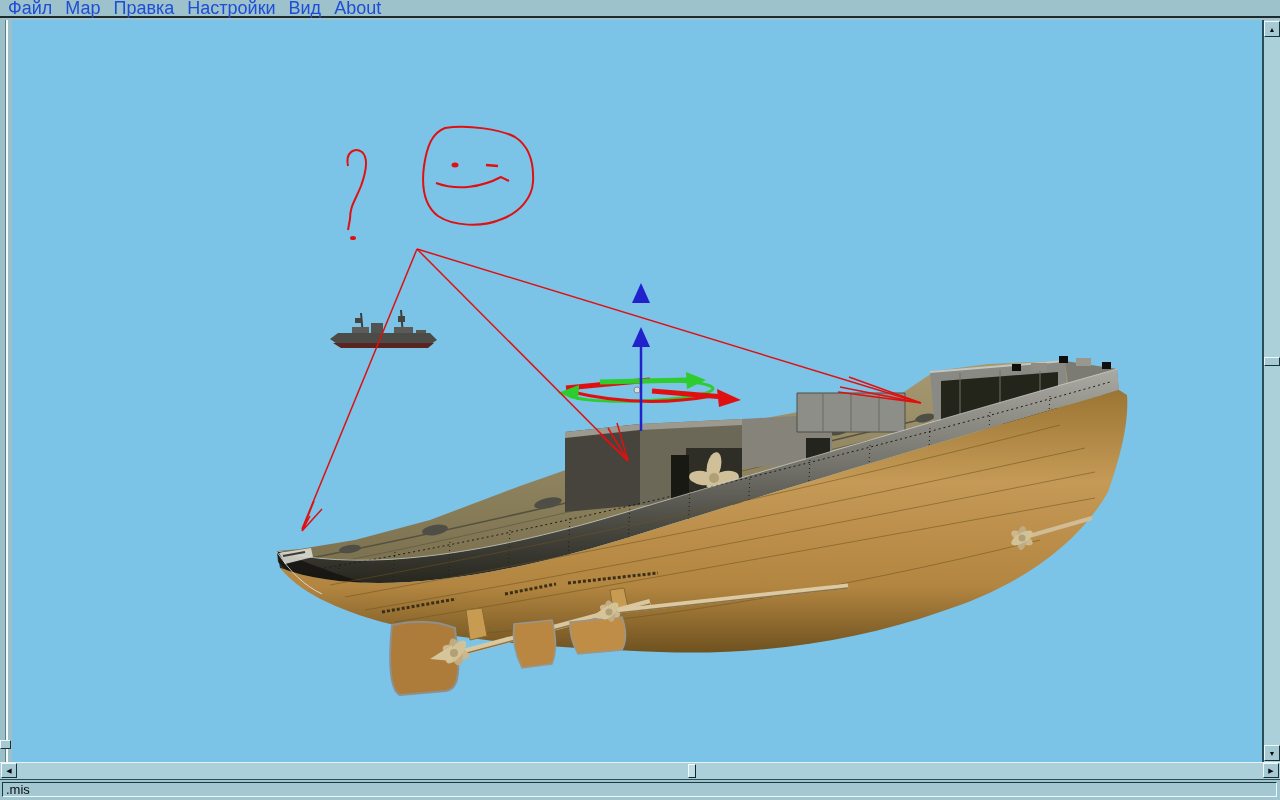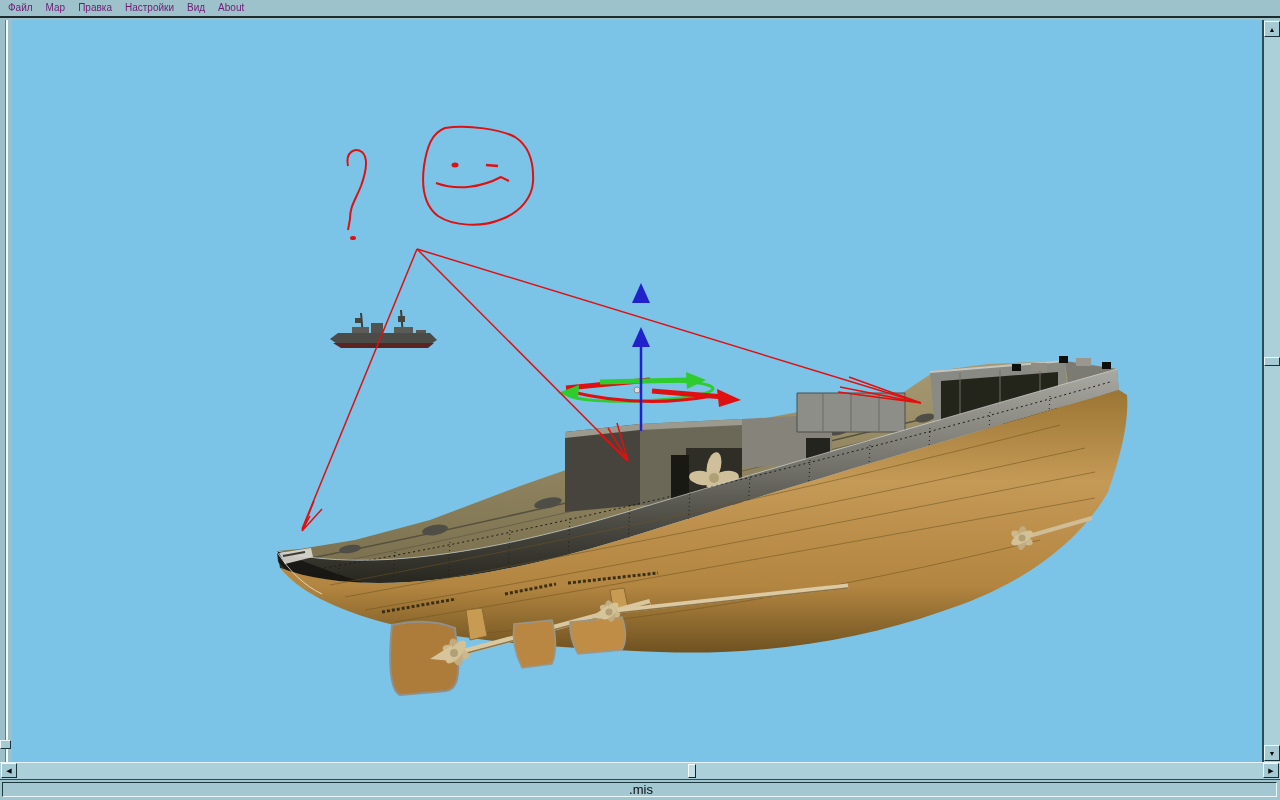--- a/index.html
+++ b/index.html
@@ -2,21 +2,21 @@
 <html><head>
 <meta charset="utf-8">
 <style>
   html,body{margin:0;padding:0;background:#9dc2cb;width:1280px;height:800px;overflow:hidden;
     font-family:"Liberation Sans",sans-serif;-webkit-font-smoothing:none;}
   .window{position:relative;width:1280px;height:800px;}
 
   
   .menubar{position:absolute;left:0;top:0;width:1280px;height:18px;background:#9dc2cb;
     border-bottom:2px solid #1d2b2f;box-sizing:border-box;display:flex;align-items:center;}
-  .menubar .mitem{font-size:10px;color:#701a75;padding:0 4px;margin-right:5px;line-height:16px;cursor:default;}
+  .menubar .mitem{font-size:18px;color:#1d4ed8;padding:0 4px;margin-right:5px;line-height:16px;cursor:default;}
   .menubar .mitem:first-child{margin-left:4px;}
 
   
   .mainrow{position:absolute;left:0;top:20px;width:1280px;height:742px;}
 
   
   .lslider{position:absolute;left:0;top:0;width:12px;height:742px;background:#9cc0c9;}
   .lslider .groove{position:absolute;left:5px;top:0;width:2px;height:742px;background:#f2fafc;border-left:1px solid #5d7e86;}
   .lslider .lthumb{position:absolute;left:0;top:720px;width:11px;height:9px;background:#a5cad4;
     border:1px solid;border-color:#eef8fb #17333a #17333a #eef8fb;box-sizing:border-box;}
@@ -38,21 +38,21 @@
 
   
   .hscroll{position:absolute;left:0;top:762px;width:1280px;height:18px;background:#abd0da;
     border-top:1px solid #e6f4f8;border-bottom:1px solid #2b4d55;box-sizing:border-box;}
   .hscroll .left{position:absolute;left:1px;top:0;width:16px;height:15px;}
   .hscroll .right{position:absolute;right:1px;top:0;width:16px;height:15px;}
   .hscroll .hthumb{position:absolute;left:688px;top:1px;width:8px;height:14px;background:#bfdde4;
     border:1px solid;border-color:#f4fcfe #10262c #10262c #f4fcfe;box-sizing:border-box;}
 
   
-  .statusbar{position:absolute;left:0;top:780px;width:1280px;height:20px;background:#9fc5cf;text-align:center;}
+  .statusbar{position:absolute;left:0;top:780px;width:1280px;height:20px;background:#9fc5cf;}
   .statusfield{position:absolute;left:2px;top:2px;right:3px;height:15px;background:#a3c8d2;
     border:1px solid;border-color:#1c3940 #eef8fb #eef8fb #1c3940;box-sizing:border-box;
     font-size:13px;color:#0a0a0a;line-height:13px;padding-left:3px;}
 </style>
 </head>
 <body>
 
 <div class="window">
 
   <div class="menubar">

